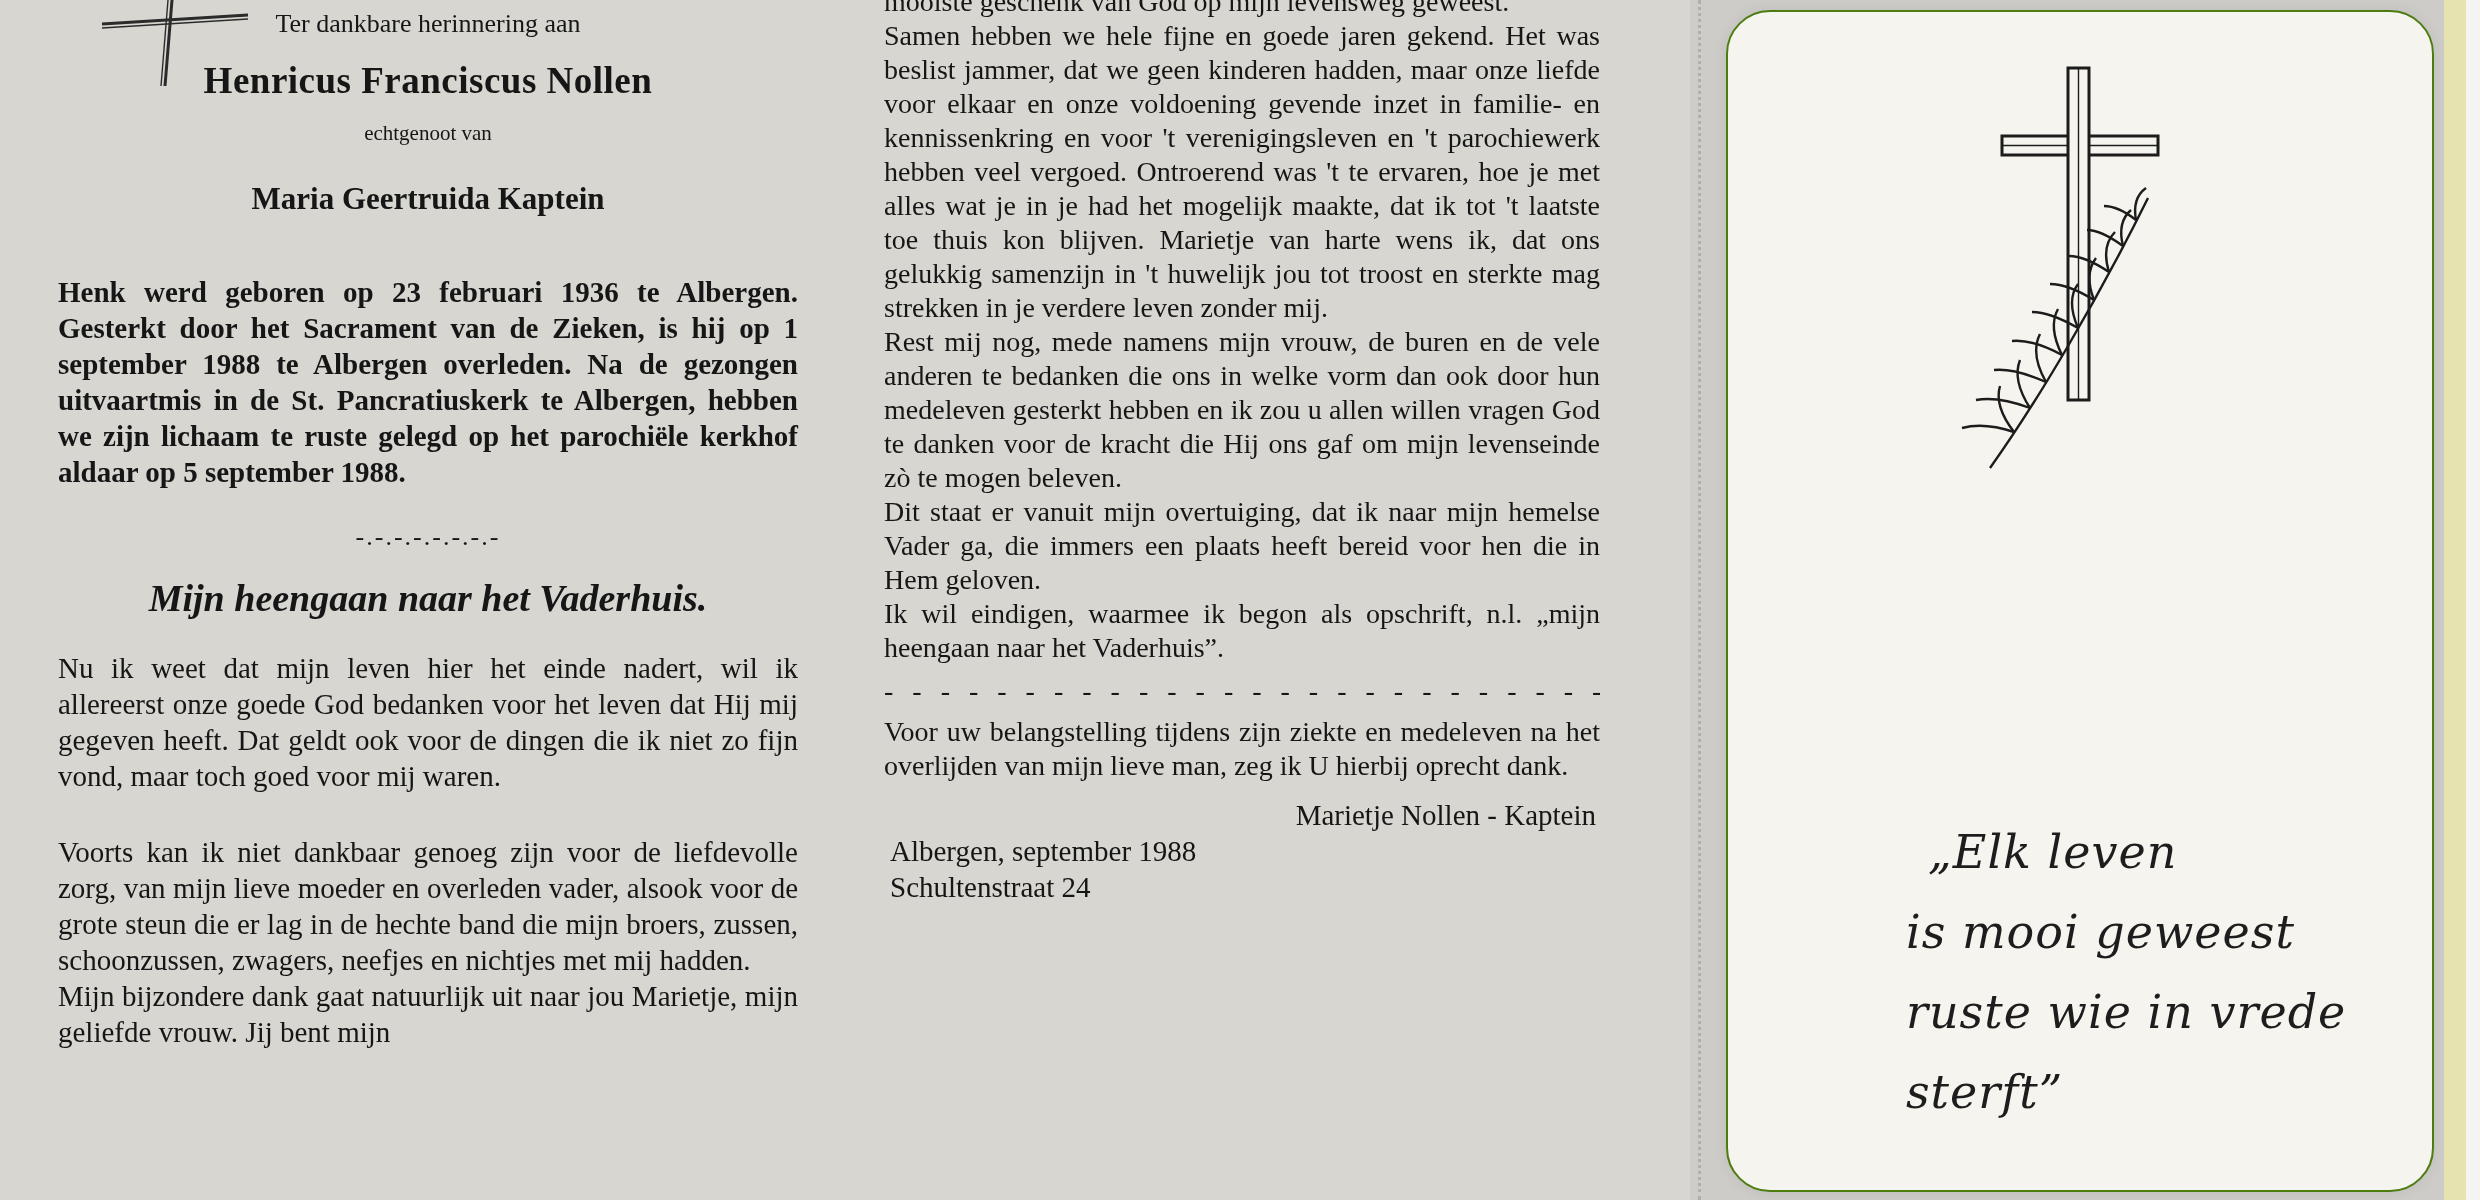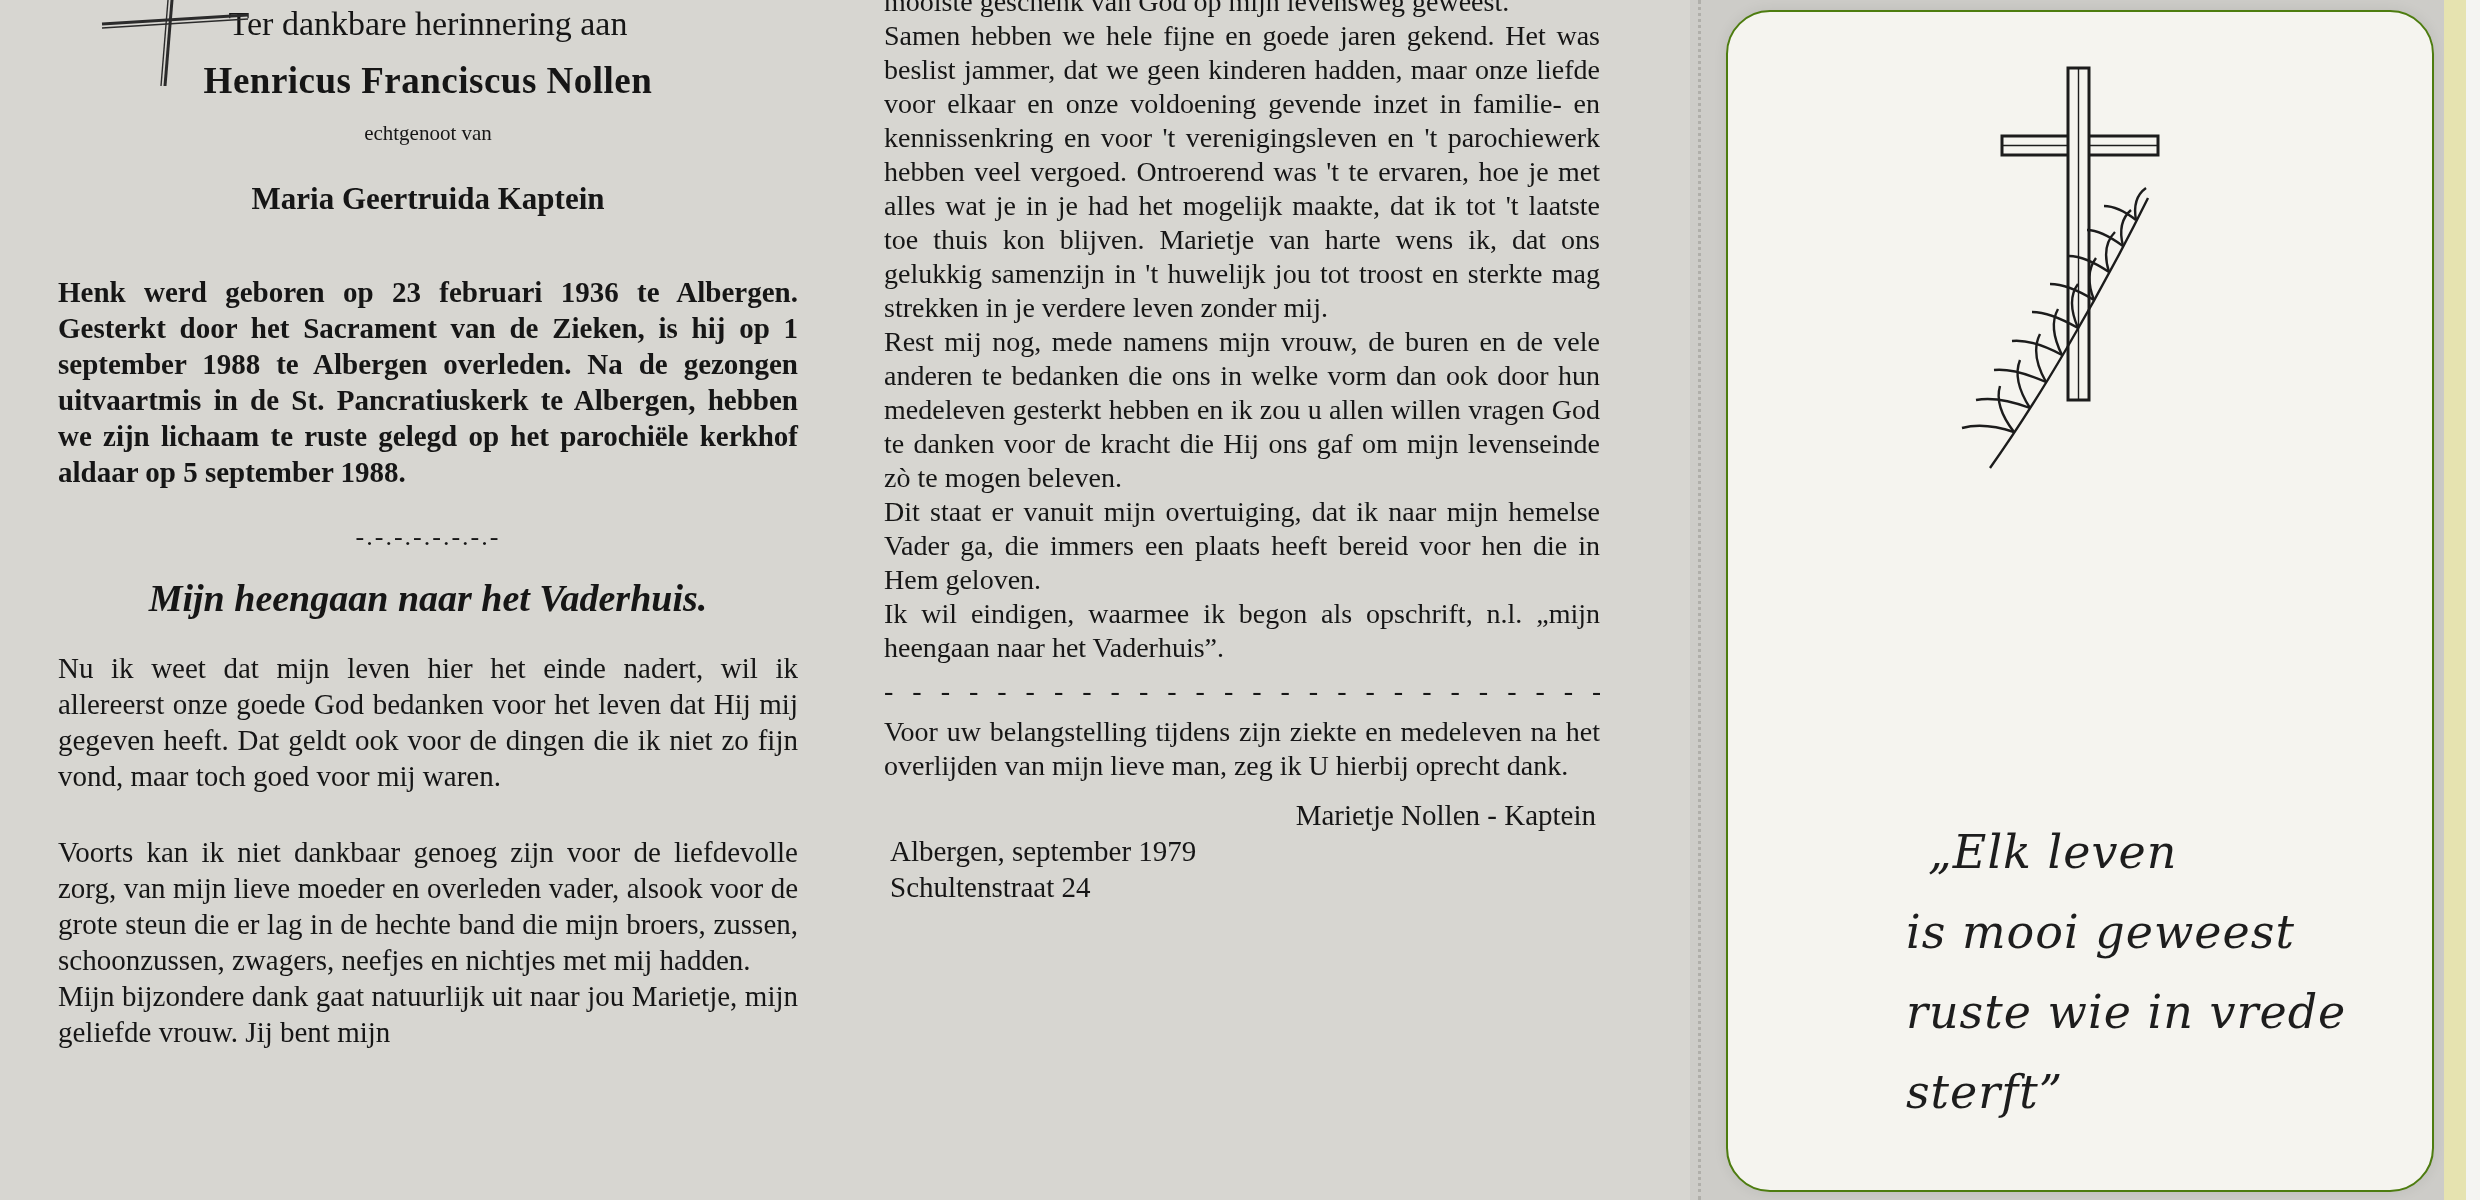--- a/index.html
+++ b/index.html
@@ -11,21 +11,21 @@
     overflow:hidden;
     font-family:"Liberation Serif", serif;
     color:#161616;
   }
   
   .col-left{
     position:absolute;left:58px;top:0;width:740px;height:1200px;
   }
   .corner-cross{position:absolute;left:-8px;top:0;}
   .lp-header{padding-top:6px;text-align:center;width:660px;margin:0 auto;}
-  .intro{font-size:34px;line-height:36px;}
+  .intro{font-size:26px;line-height:36px;}
   .deceased{font-size:37px;line-height:46px;font-weight:bold;margin-top:16px;letter-spacing:.5px;}
   .relation{font-size:21px;line-height:34px;margin-top:12px;}
   .spouse{font-size:31px;line-height:40px;font-weight:bold;margin-top:29px;}
   .bio{margin-top:55px;font-weight:bold;font-size:29px;line-height:36px;text-align:justify;}
   .ornament{margin-top:30px;text-align:center;font-size:26px;line-height:34px;letter-spacing:2px;}
   .motto{margin-top:26px;text-align:center;font-weight:bold;font-style:italic;font-size:38px;line-height:36px;}
   .lp-para{font-size:29px;line-height:36px;text-align:justify;margin:0;}
   .p1{margin-top:34px;}
   .p2{margin-top:40px;}
   .p3{margin-top:0;}
@@ -103,21 +103,21 @@
 
   <div class="col-mid">
     <p class="mp-para mp-first">mooiste geschenk van God op mijn levensweg geweest.</p>
     <p class="mp-para">Samen hebben we hele fijne en goede jaren gekend. Het was beslist jammer, dat we geen kinderen hadden, maar onze liefde voor elkaar en onze voldoening gevende inzet in familie- en kennissenkring en voor 't verenigingsleven en 't parochiewerk hebben veel vergoed. Ontroerend was 't te ervaren, hoe je met alles wat je in je had het mogelijk maakte, dat ik tot 't laatste toe thuis kon blijven. Marietje van harte wens ik, dat ons gelukkig samenzijn in 't huwelijk jou tot troost en sterkte mag strekken in je verdere leven zonder mij.</p>
     <p class="mp-para">Rest mij nog, mede namens mijn vrouw, de buren en de vele anderen te bedanken die ons in welke vorm dan ook door hun medeleven gesterkt hebben en ik zou u allen willen vragen God te danken voor de kracht die Hij ons gaf om mijn levenseinde zò te mogen beleven.</p>
     <p class="mp-para">Dit staat er vanuit mijn overtuiging, dat ik naar mijn hemelse Vader ga, die immers een plaats heeft bereid voor hen die in Hem geloven.</p>
     <p class="mp-para">Ik wil eindigen, waarmee ik begon als opschrift, n.l. „mijn heengaan naar het Vaderhuis”.</p>
     <div class="dashes">- - - - - - - - - - - - - - - - - - - - - - - - - - - -</div>
     <p class="mp-para">Voor uw belangstelling tijdens zijn ziekte en medeleven na het overlijden van mijn lieve man, zeg ik U hierbij oprecht dank.</p>
     <div class="signature">Marietje Nollen - Kaptein</div>
-    <div class="place-date">Albergen, september 1979</div>
+    <div class="place-date">Albergen, september 1988</div>
     <div class="address">Schultenstraat 24</div>
   </div>
 
   <div class="right-backdrop"></div>
   <div class="fold-line"></div>
 
   <div class="card">
     <svg class="card-art" width="340" height="420" viewBox="0 0 340 420">
 
       <g fill="none" stroke="#1c1c1c" stroke-width="3">

